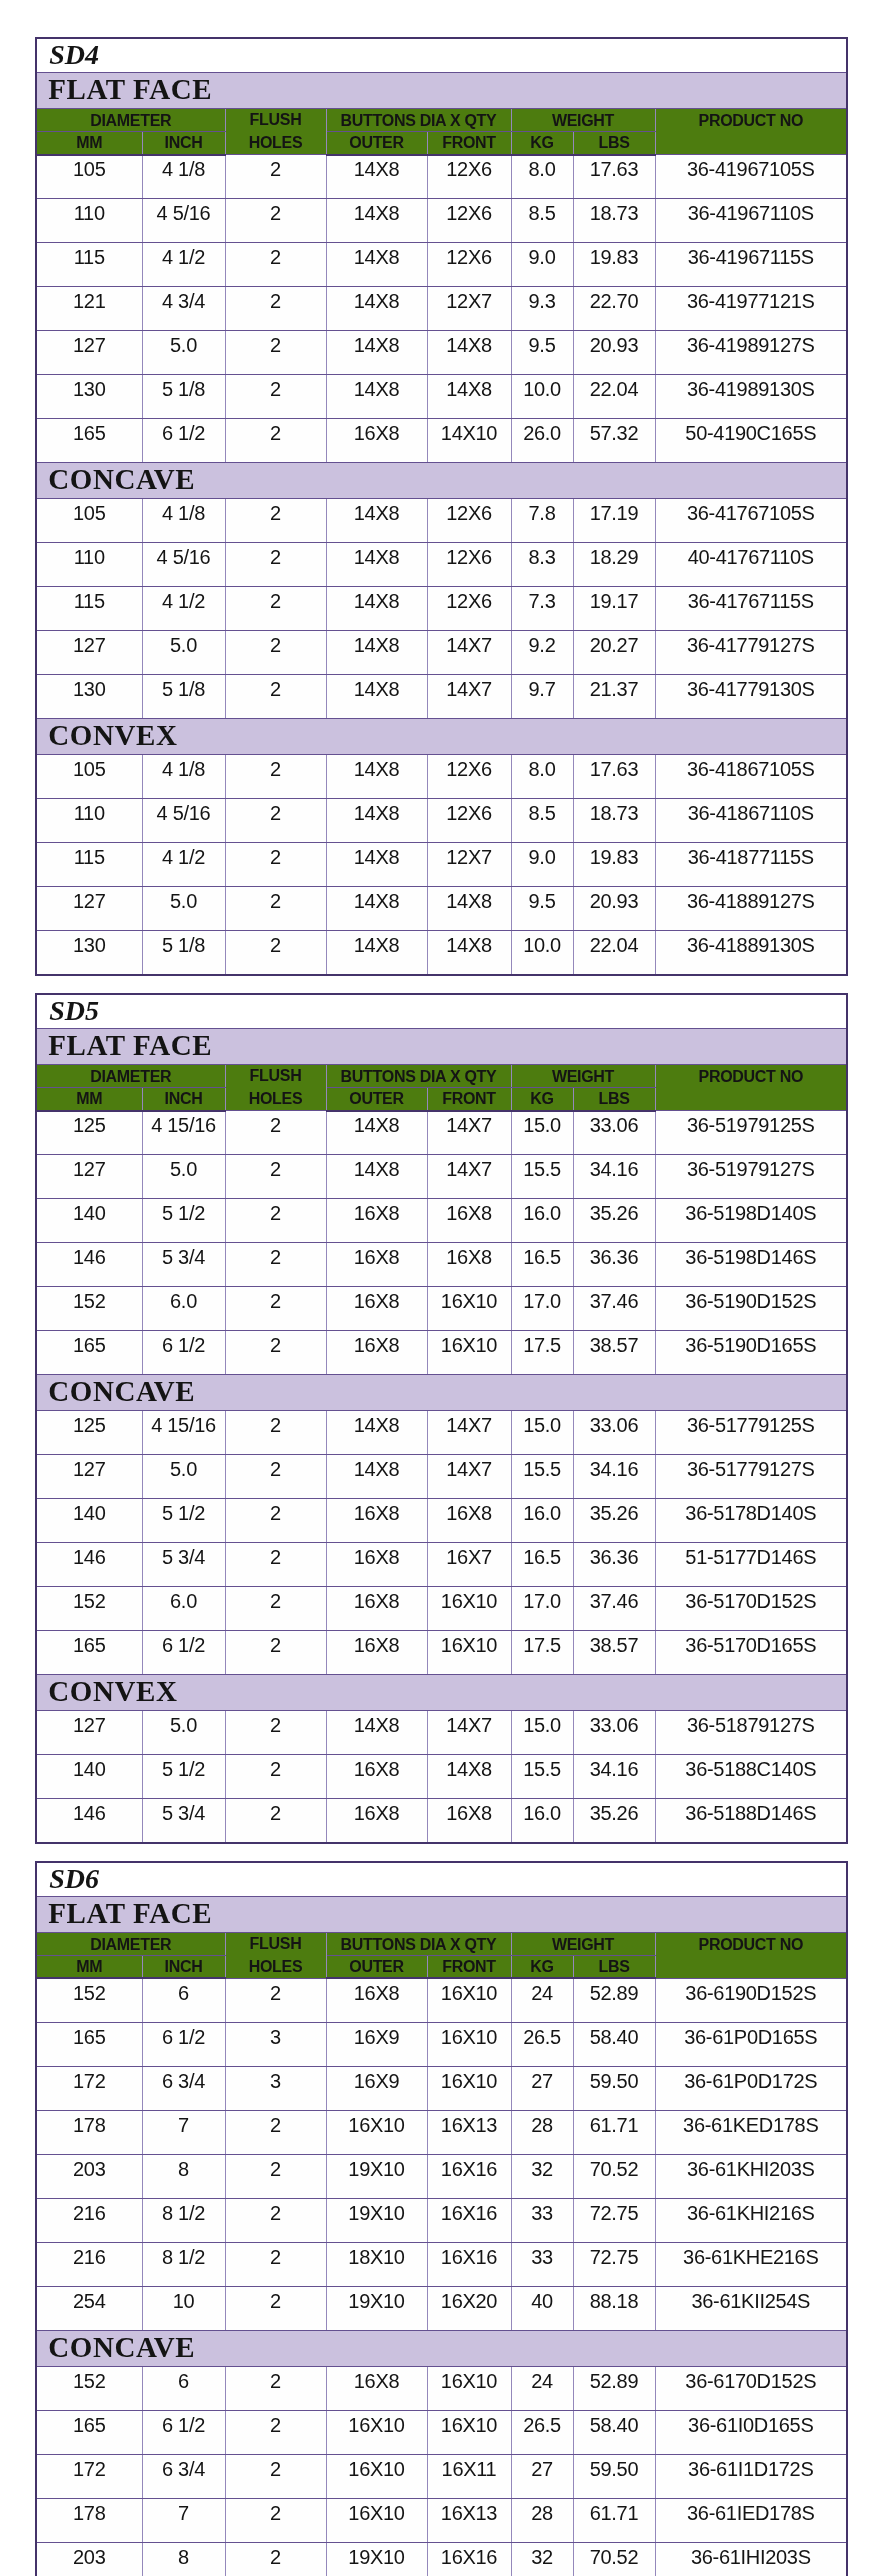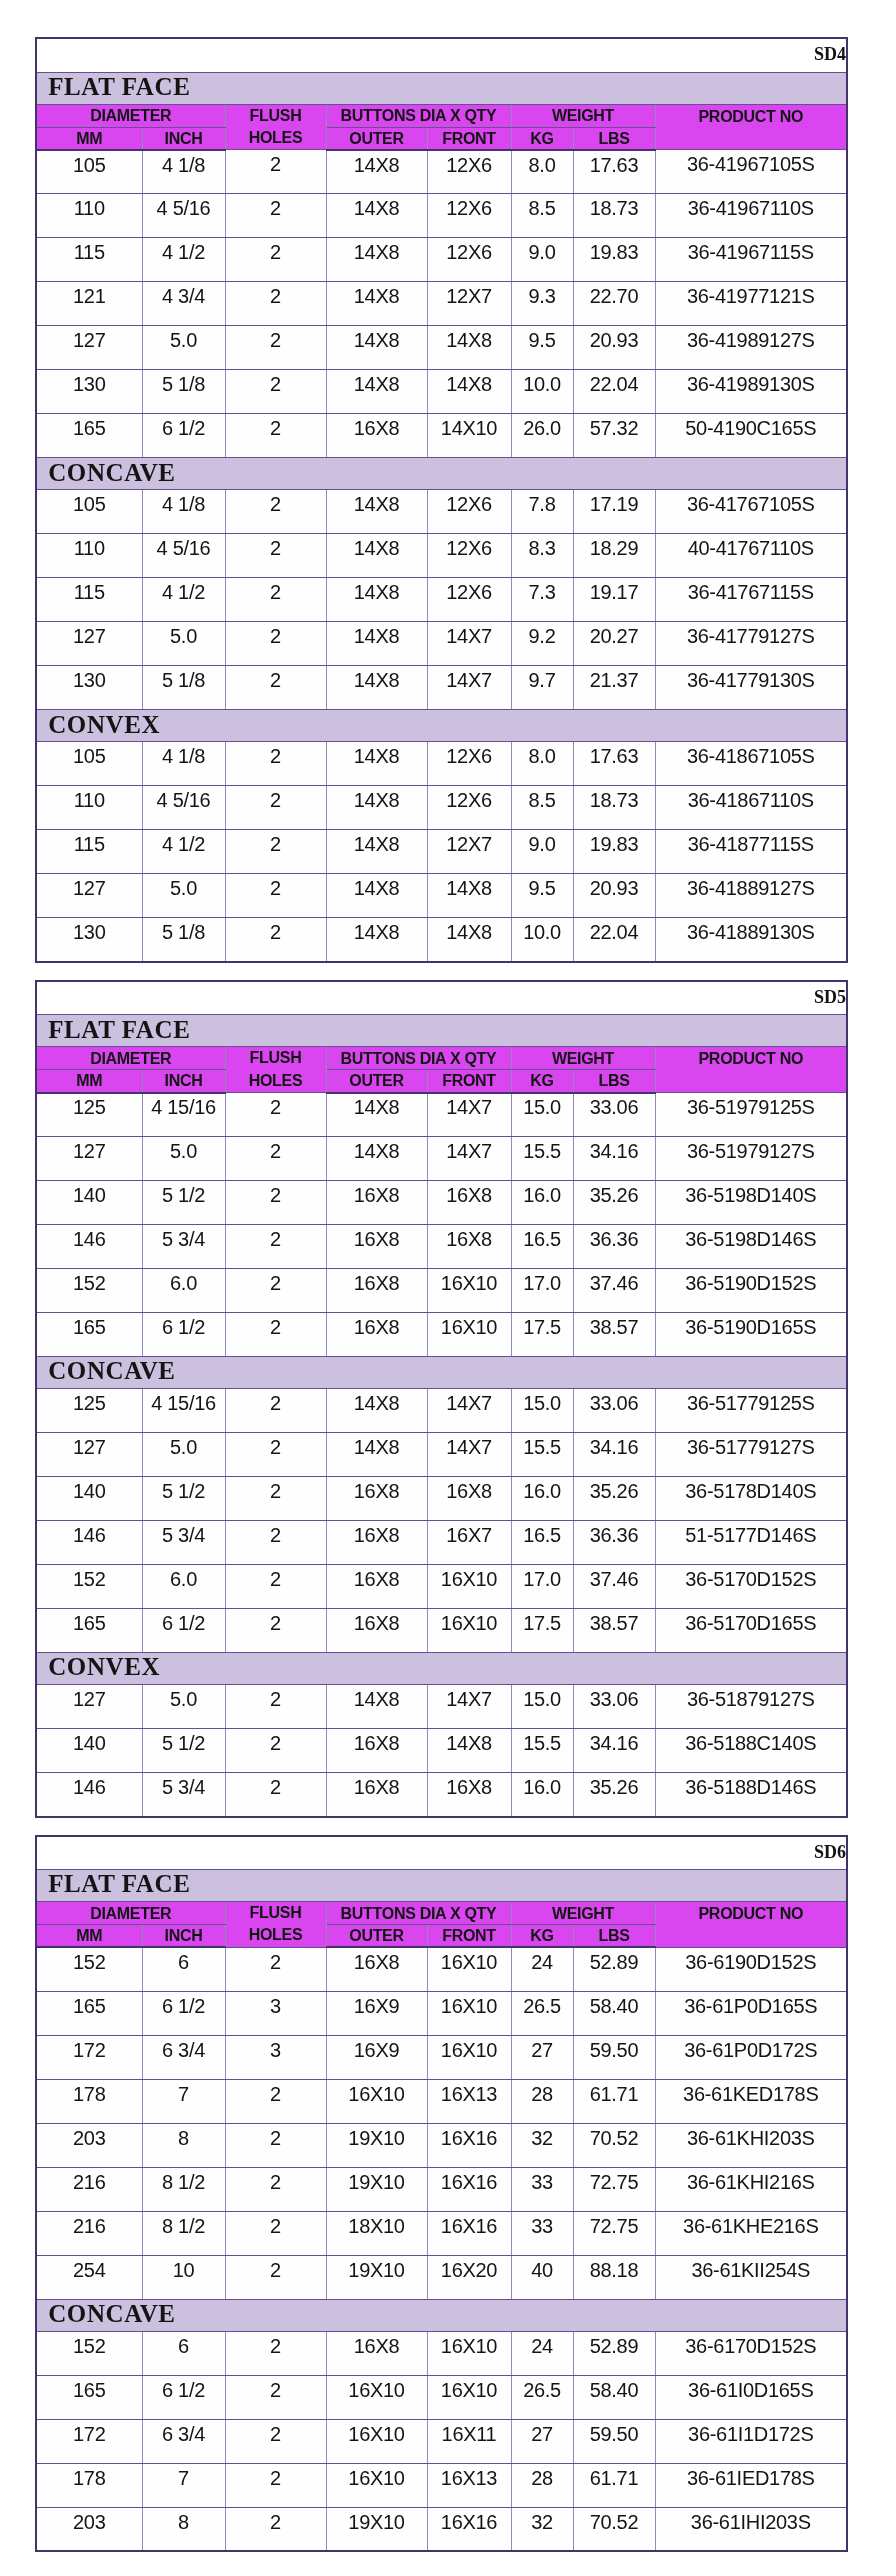--- a/index.html
+++ b/index.html
@@ -30,53 +30,54 @@
     border-right: 1.1px solid #9488bb;
     border-top: 1.7px solid #645090;
     border-bottom: 1.7px solid #645090;
     overflow: hidden;
   }
   
   tr.title-row { height: 34px; }
   td.title-cell {
     font-family: "Liberation Serif", serif;
     font-weight: 700;
-    font-size: 18px;
-    text-align: right;
+    font-size: 28px;
+    text-align: left;
     vertical-align: middle;
     padding: 0 0 1.1px 12.3px;
     background: #ffffff;
     border-bottom: 1.7px solid #44336a;
+    font-style: italic;
   }
   
   tr.band-row { height: 32px; }
   td.band-cell {
     font-family: "Liberation Serif", serif;
     font-weight: 700;
-    font-size: 25px;
+    font-size: 29px;
     letter-spacing: 0.6px;
     text-align: left;
     vertical-align: middle;
     padding: 0 0 2.2px 11.2px;
     background: #cbc1de;
     border-top: 1.7px solid #44336a;
     border-bottom: 1.7px solid #44336a;
   }
   
   tr.ghdr-row { height: 23px; }
   tr.shdr-row { height: 22.4px; }
   td.ghdr, td.shdr {
     font-weight: 700;
     font-size: 16px;
     letter-spacing: -0.3px;
     text-align: center;
     vertical-align: middle;
     padding: 0;
     line-height: 21px;
-    background: #d946ef;
+    background: #4d7c0f;
   }
   td.ghdr.flush { vertical-align: top; line-height: 22.4px; }
   td.ghdr.flush div { height: 22.4px; }
   td.ghdr.prod { vertical-align: top; line-height: 23px; }
   tr.shdr-row td, td.rowspan-bottom { border-bottom: 2.2px solid #44336a; margin-top: 8px; }
   
   tr.data-row { height: 44px; padding-left: 8px; }
   td.data {
     font-size: 20px;
     letter-spacing: -0.3px;

